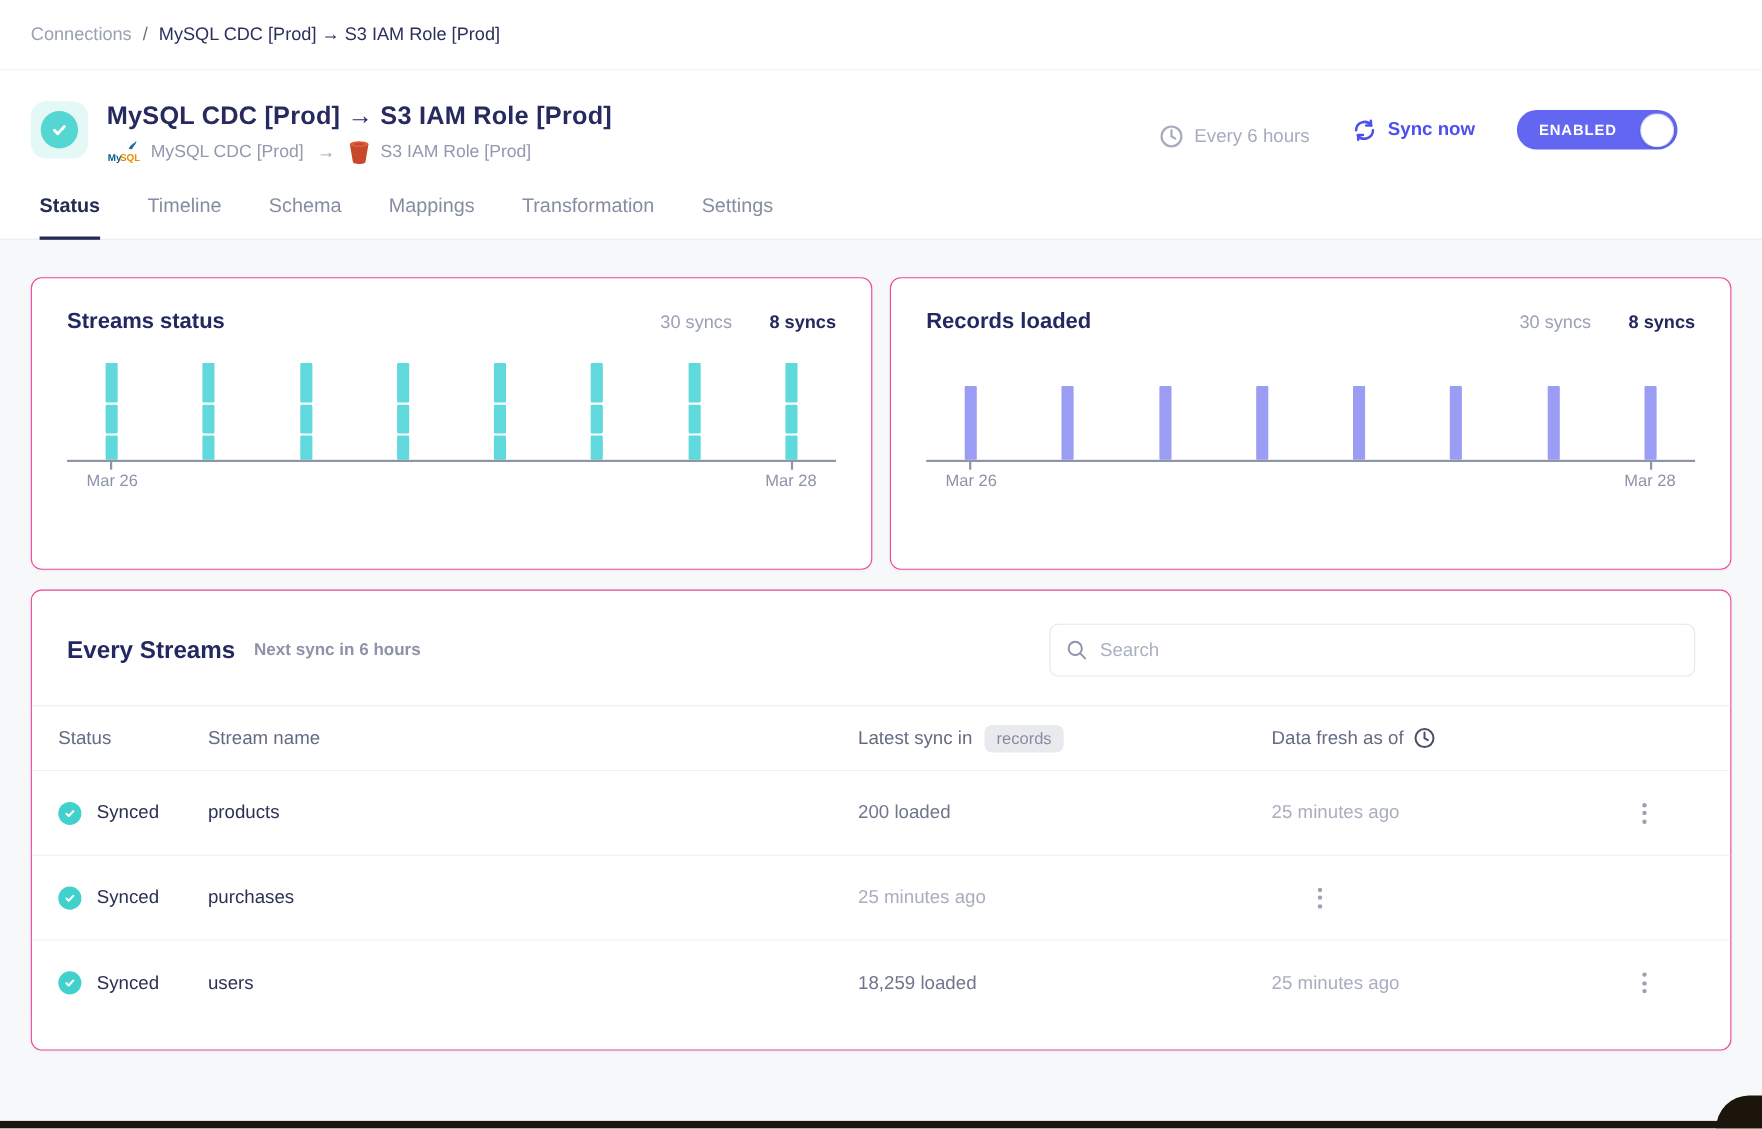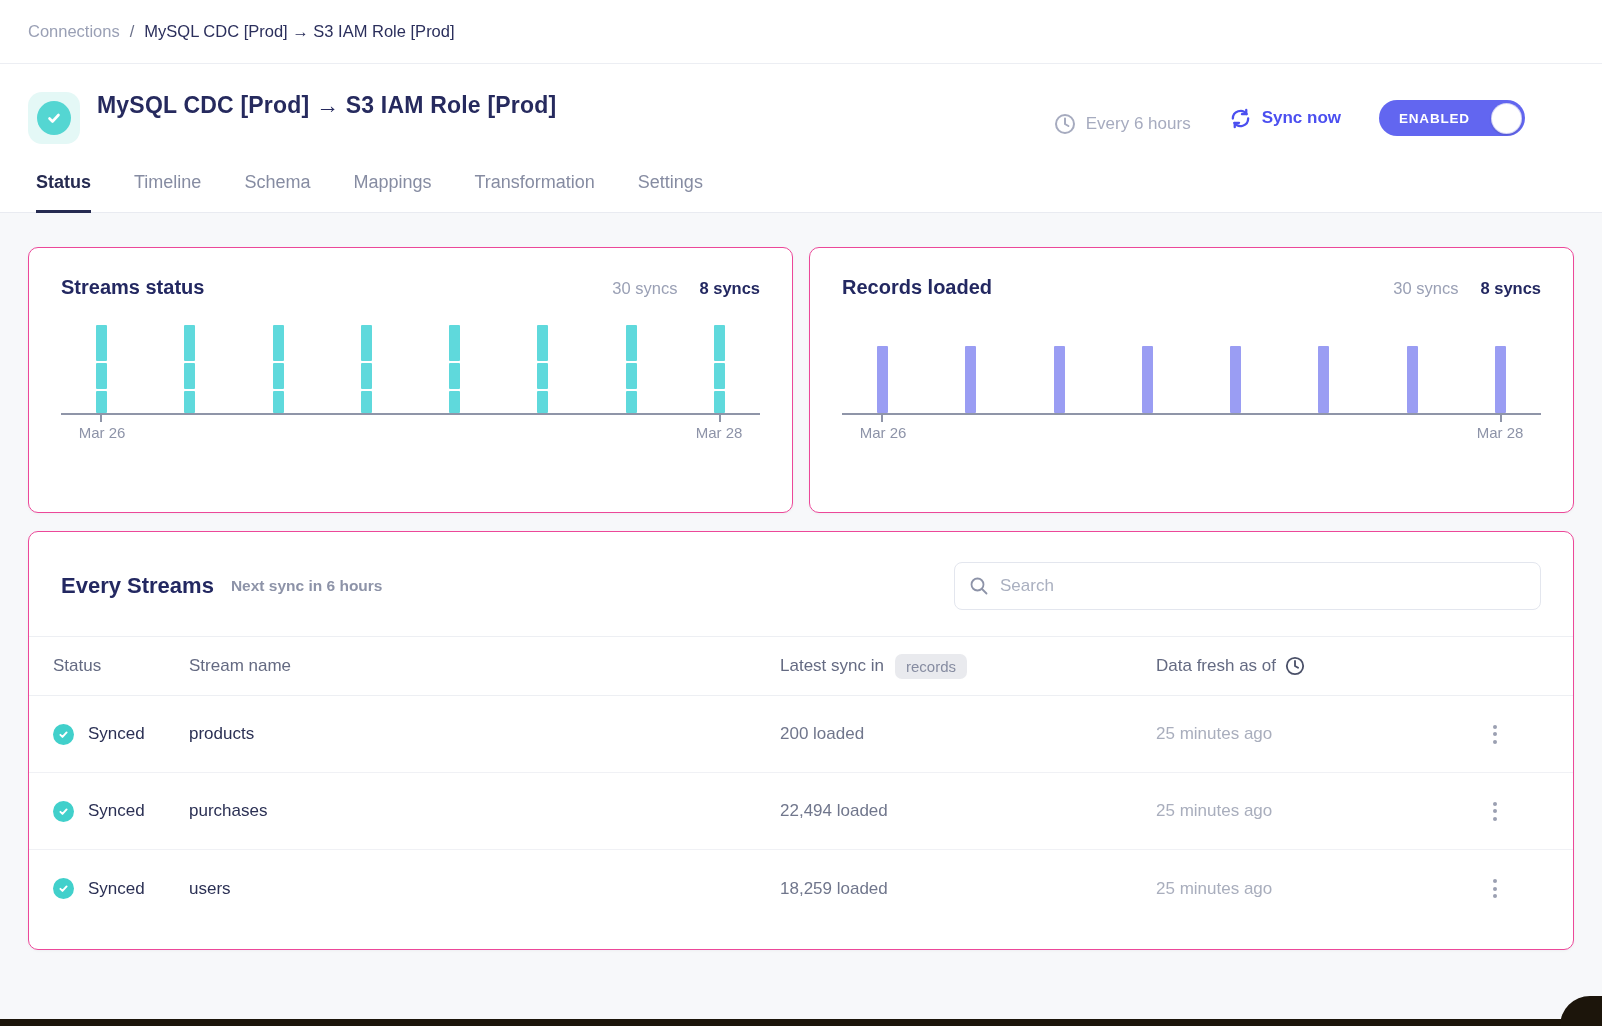--- a/index.html
+++ b/index.html
@@ -59,21 +59,21 @@
   
   .content { padding:34px 28px 0 28px; }
   .cards-row { display:flex; gap:16px; }
   .card {
     background:#fff; border:1px solid #ec4899; border-radius:10px;
     box-shadow:0 1px 3px rgba(20,20,43,.04);
   }
   .chart-card { flex:1; height:266px; padding:28px 32px 0 32px; }
   .chart-head { display:flex; align-items:baseline; }
   .chart-title { font-size:20px; font-weight:700; color:#232861; }
-  .chart-head-right { margin-left:auto; display:flex; gap:22px; align-items:baseline; }
+  .chart-head-right { margin-left:auto; display:flex; gap:34px; align-items:baseline; }
   .range-label { color:#9aa0b5; font-size:16.5px; }
   .selected-label { color:#232861; font-size:16.5px; font-weight:700; }
   .chart-area { margin-top:24px; }
   .bars { display:flex; justify-content:space-between; align-items:flex-end;
           padding:0 35px; height:90px; }
   .bar { width:11px; display:flex; flex-direction:column; justify-content:space-between; }
   .bar > div { width:100%; border-radius:1px; }
   .axis { border-top:2px solid #8f95a8; position:relative; }
   .axis .tick { position:absolute; top:0; width:2px; height:7px; background:#8f95a8; }
   .axis .tick.left { left:39px; } .axis .tick.right { right:39px; }
@@ -134,20 +134,39 @@
   <div class="header-row">
     <div class="conn-icon">
       <div class="circle">
         <svg width="16" height="16" viewBox="0 0 16 16">
             <path d="M3.5 8.5l3 3 6-6.5" stroke="#fff" stroke-width="2.6" fill="none" stroke-linecap="round" stroke-linejoin="round"></path>
           </svg>
       </div>
     </div>
     <div class="titles">
       <div class="page-title">MySQL CDC [Prod] → S3 IAM Role [Prod]</div>
+      <div class="subtitle">
+        <span>
+          <svg width="30" height="21" viewBox="0 0 30 21">
+            <path d="M20 7 C22 3,26 2,27 0 C27 3,25 4,24 6 C23 8,22 8,20 7 Z" fill="#1f6e96"></path>
+            <text x="1" y="18" font-size="9" font-weight="bold" fill="#00618a" font-family="Liberation Sans, sans-serif">My</text>
+            <text x="12" y="18" font-size="9" font-weight="bold" fill="#e48e00" font-family="Liberation Sans, sans-serif">SQL</text>
+          </svg>
+        </span>
+        <span>MySQL CDC [Prod]</span>
+        <span class="sub-arrow">→</span>
+        <span>
+          <svg width="19" height="21" viewBox="0 0 19 21">
+            <path d="M1 3 L18 3 L15.2 19.2 C15.1 20.2 12.6 21 9.5 21 C6.4 21 3.9 20.2 3.8 19.2 Z" fill="#c7492c"></path>
+            <ellipse cx="9.5" cy="3" rx="8.5" ry="2.6" fill="#e0603f"></ellipse>
+            <ellipse cx="9.5" cy="3" rx="5.2" ry="1.5" fill="#c7492c"></ellipse>
+          </svg>
+        </span>
+        <span>S3 IAM Role [Prod]</span>
+      </div>
     </div>
     <div class="hdr-right">
       <div class="schedule">
         <svg width="22" height="22" viewBox="0 0 22 22">
             <circle cx="11" cy="11" r="9" fill="none" stroke="#a6abbf" stroke-width="2"></circle>
             <path d="M11 5.5V11l3.4 2" fill="none" stroke="#a6abbf" stroke-width="2" stroke-linecap="round"></path>
           </svg>
         <span>Every 6 hours</span>
       </div>
       <div class="sync-now">
@@ -339,21 +358,20 @@
     <div class="tgrid trow">
       <div class="cell-status">
         <span class="check">
             <svg width="11" height="11" viewBox="0 0 16 16">
               <path d="M3.5 8.5l3 3 6-6.5" stroke="#fff" stroke-width="2.8" fill="none" stroke-linecap="round" stroke-linejoin="round"></path>
             </svg>
           </span>
         <span>Synced</span>
       </div>
       <div class="cell-name">purchases</div>
-      <div class="cell-records">22,494 loaded</div>
       <div class="cell-fresh">25 minutes ago</div>
       <div class="kebab">
           <i></i>
           <i></i>
           <i></i>
         </div>
     </div>
 
     <div class="tgrid trow">
       <div class="cell-status">

